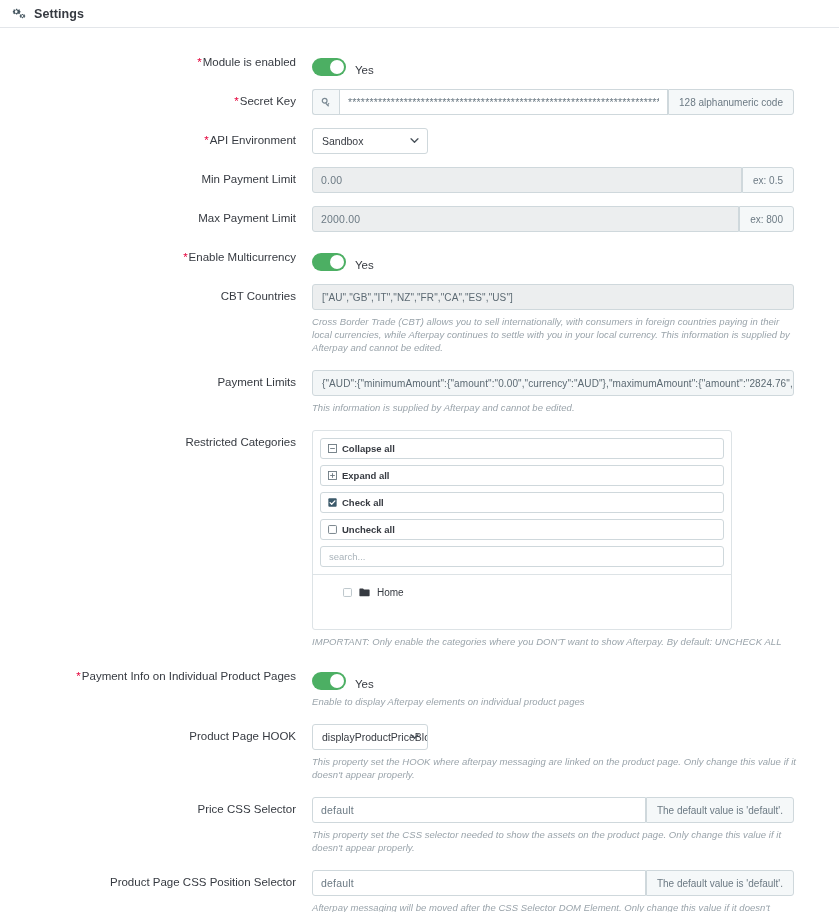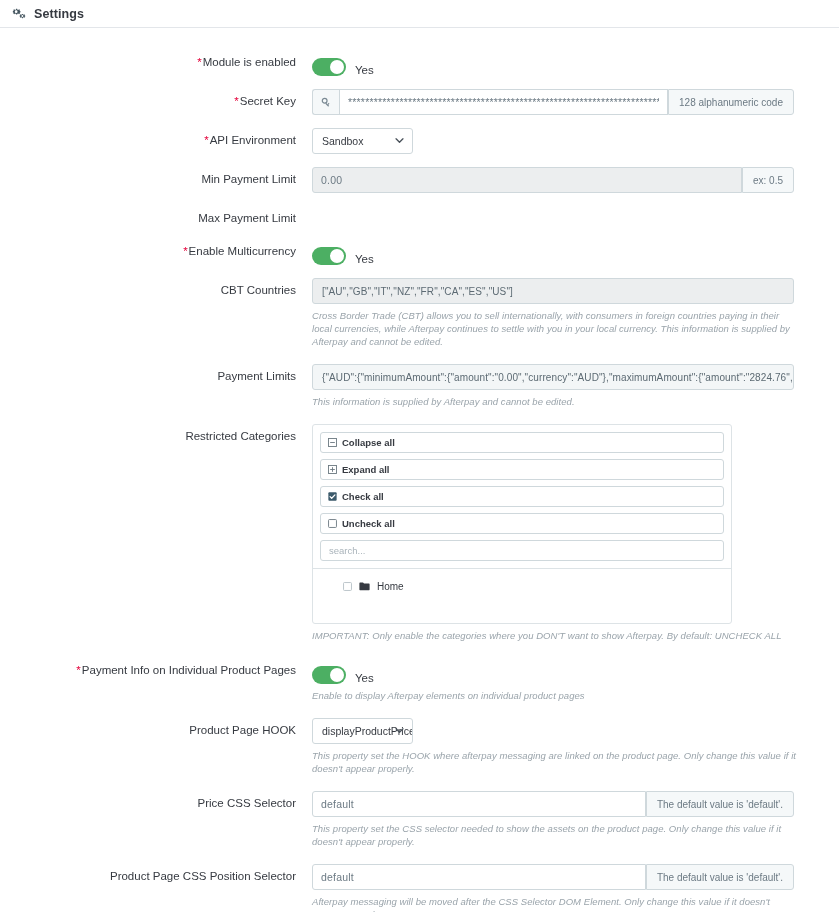--- a/index.html
+++ b/index.html
@@ -154,21 +154,21 @@
     display: flex; align-items: center;
     overflow: hidden;
     white-space: nowrap;
     letter-spacing: .1px;
   }
   .readonly-box.light { background: #f3f6f7; }
 
   
   .select-box {
     position: relative;
-    width: 101px;
+    width: 116px;
     height: 26px;
     border: 1px solid #cfd8dc;
     border-radius: 3px;
     background: #fff;
     display: flex; align-items: center;
     padding: 0 26px 0 9px;
     font-size: 10.5px;
     color: #363a41;
     cursor: pointer;
     overflow: hidden;
@@ -320,20 +320,26 @@
     <div class="form-control-col">
       <div class="input-group">
         <input class="ig-field first disabled" type="text" readonly="" value="0.00" style="">
         <div class="ig-suffix">ex: 0.5</div>
       </div>
     </div>
   </div>
 
   <div class="form-row row-gap-sm">
     <div class="form-label">Max Payment Limit</div>
+    <div class="form-control-col">
+      <div class="input-group">
+        <input class="ig-field first disabled" type="text" readonly="" value="2000.00" style="">
+        <div class="ig-suffix">ex: 800</div>
+      </div>
+    </div>
   </div>
 
   <div class="form-row row-gap-sm">
     <div class="form-label">
       <span class="req">*</span><span>Enable Multicurrency</span>
     </div>
     <div class="form-control-col">
       <div class="switch-wrap">
         <div class="switch"></div>
         <span class="switch-text">Yes</span>

